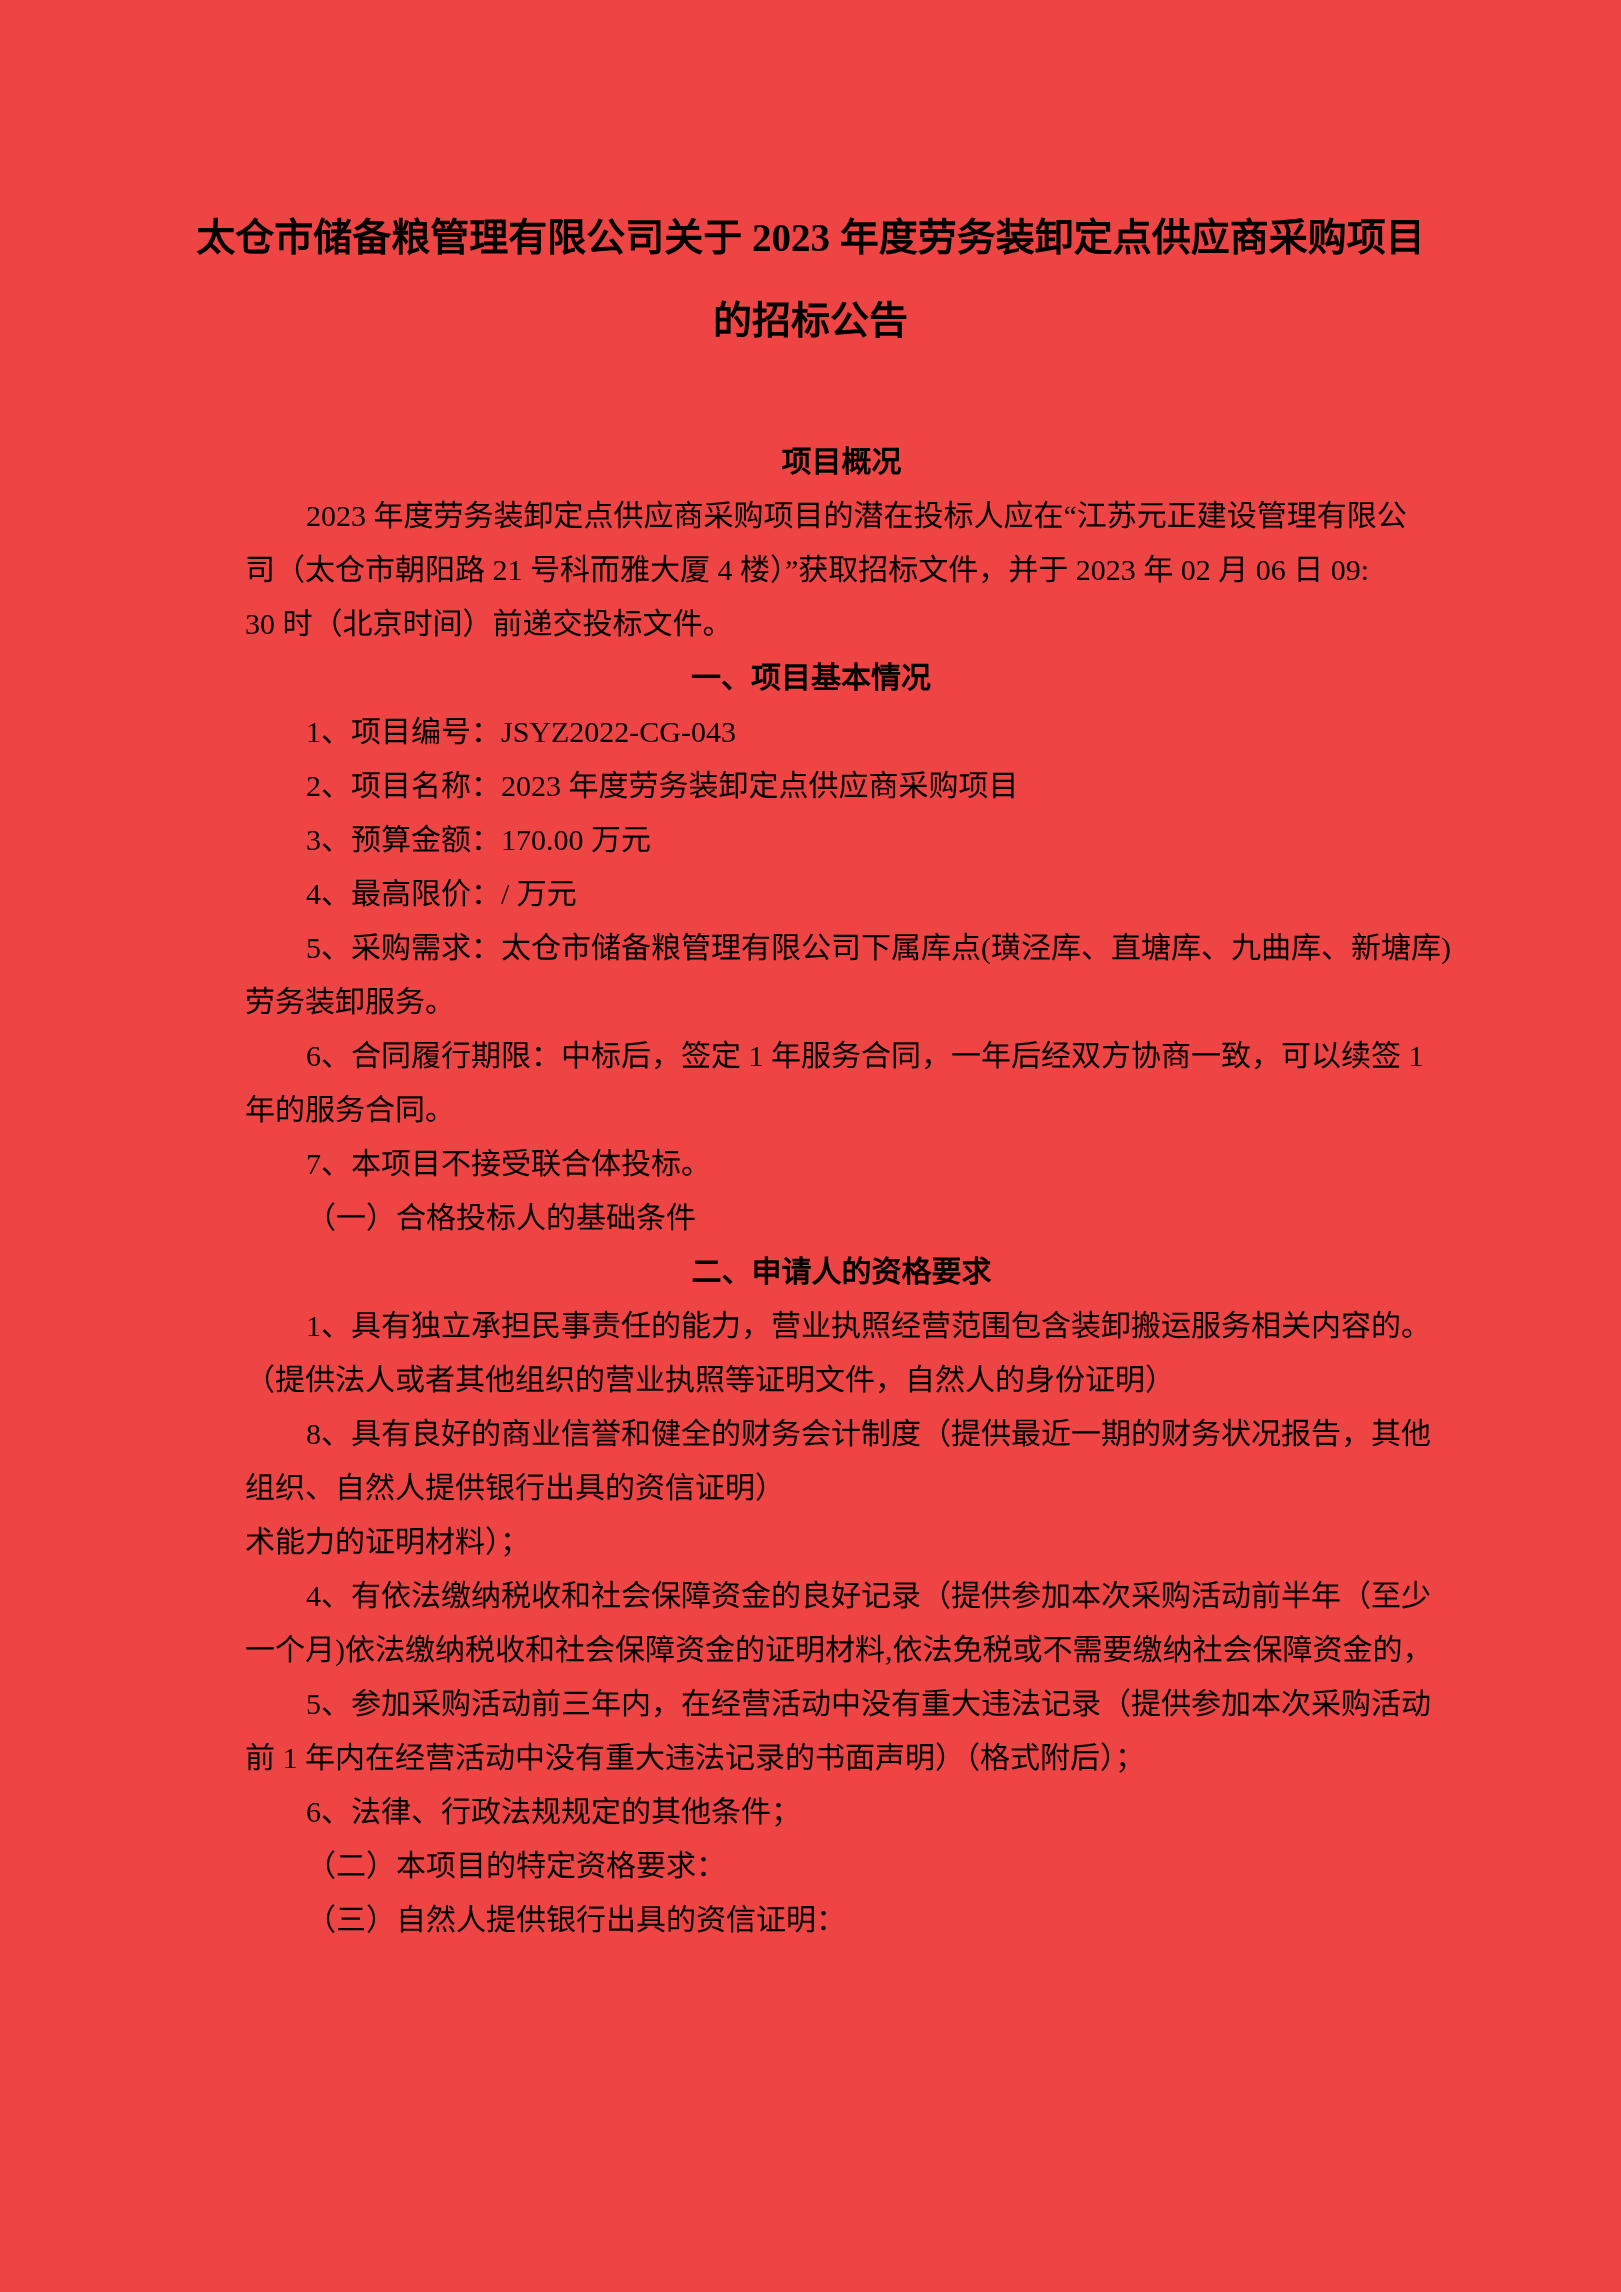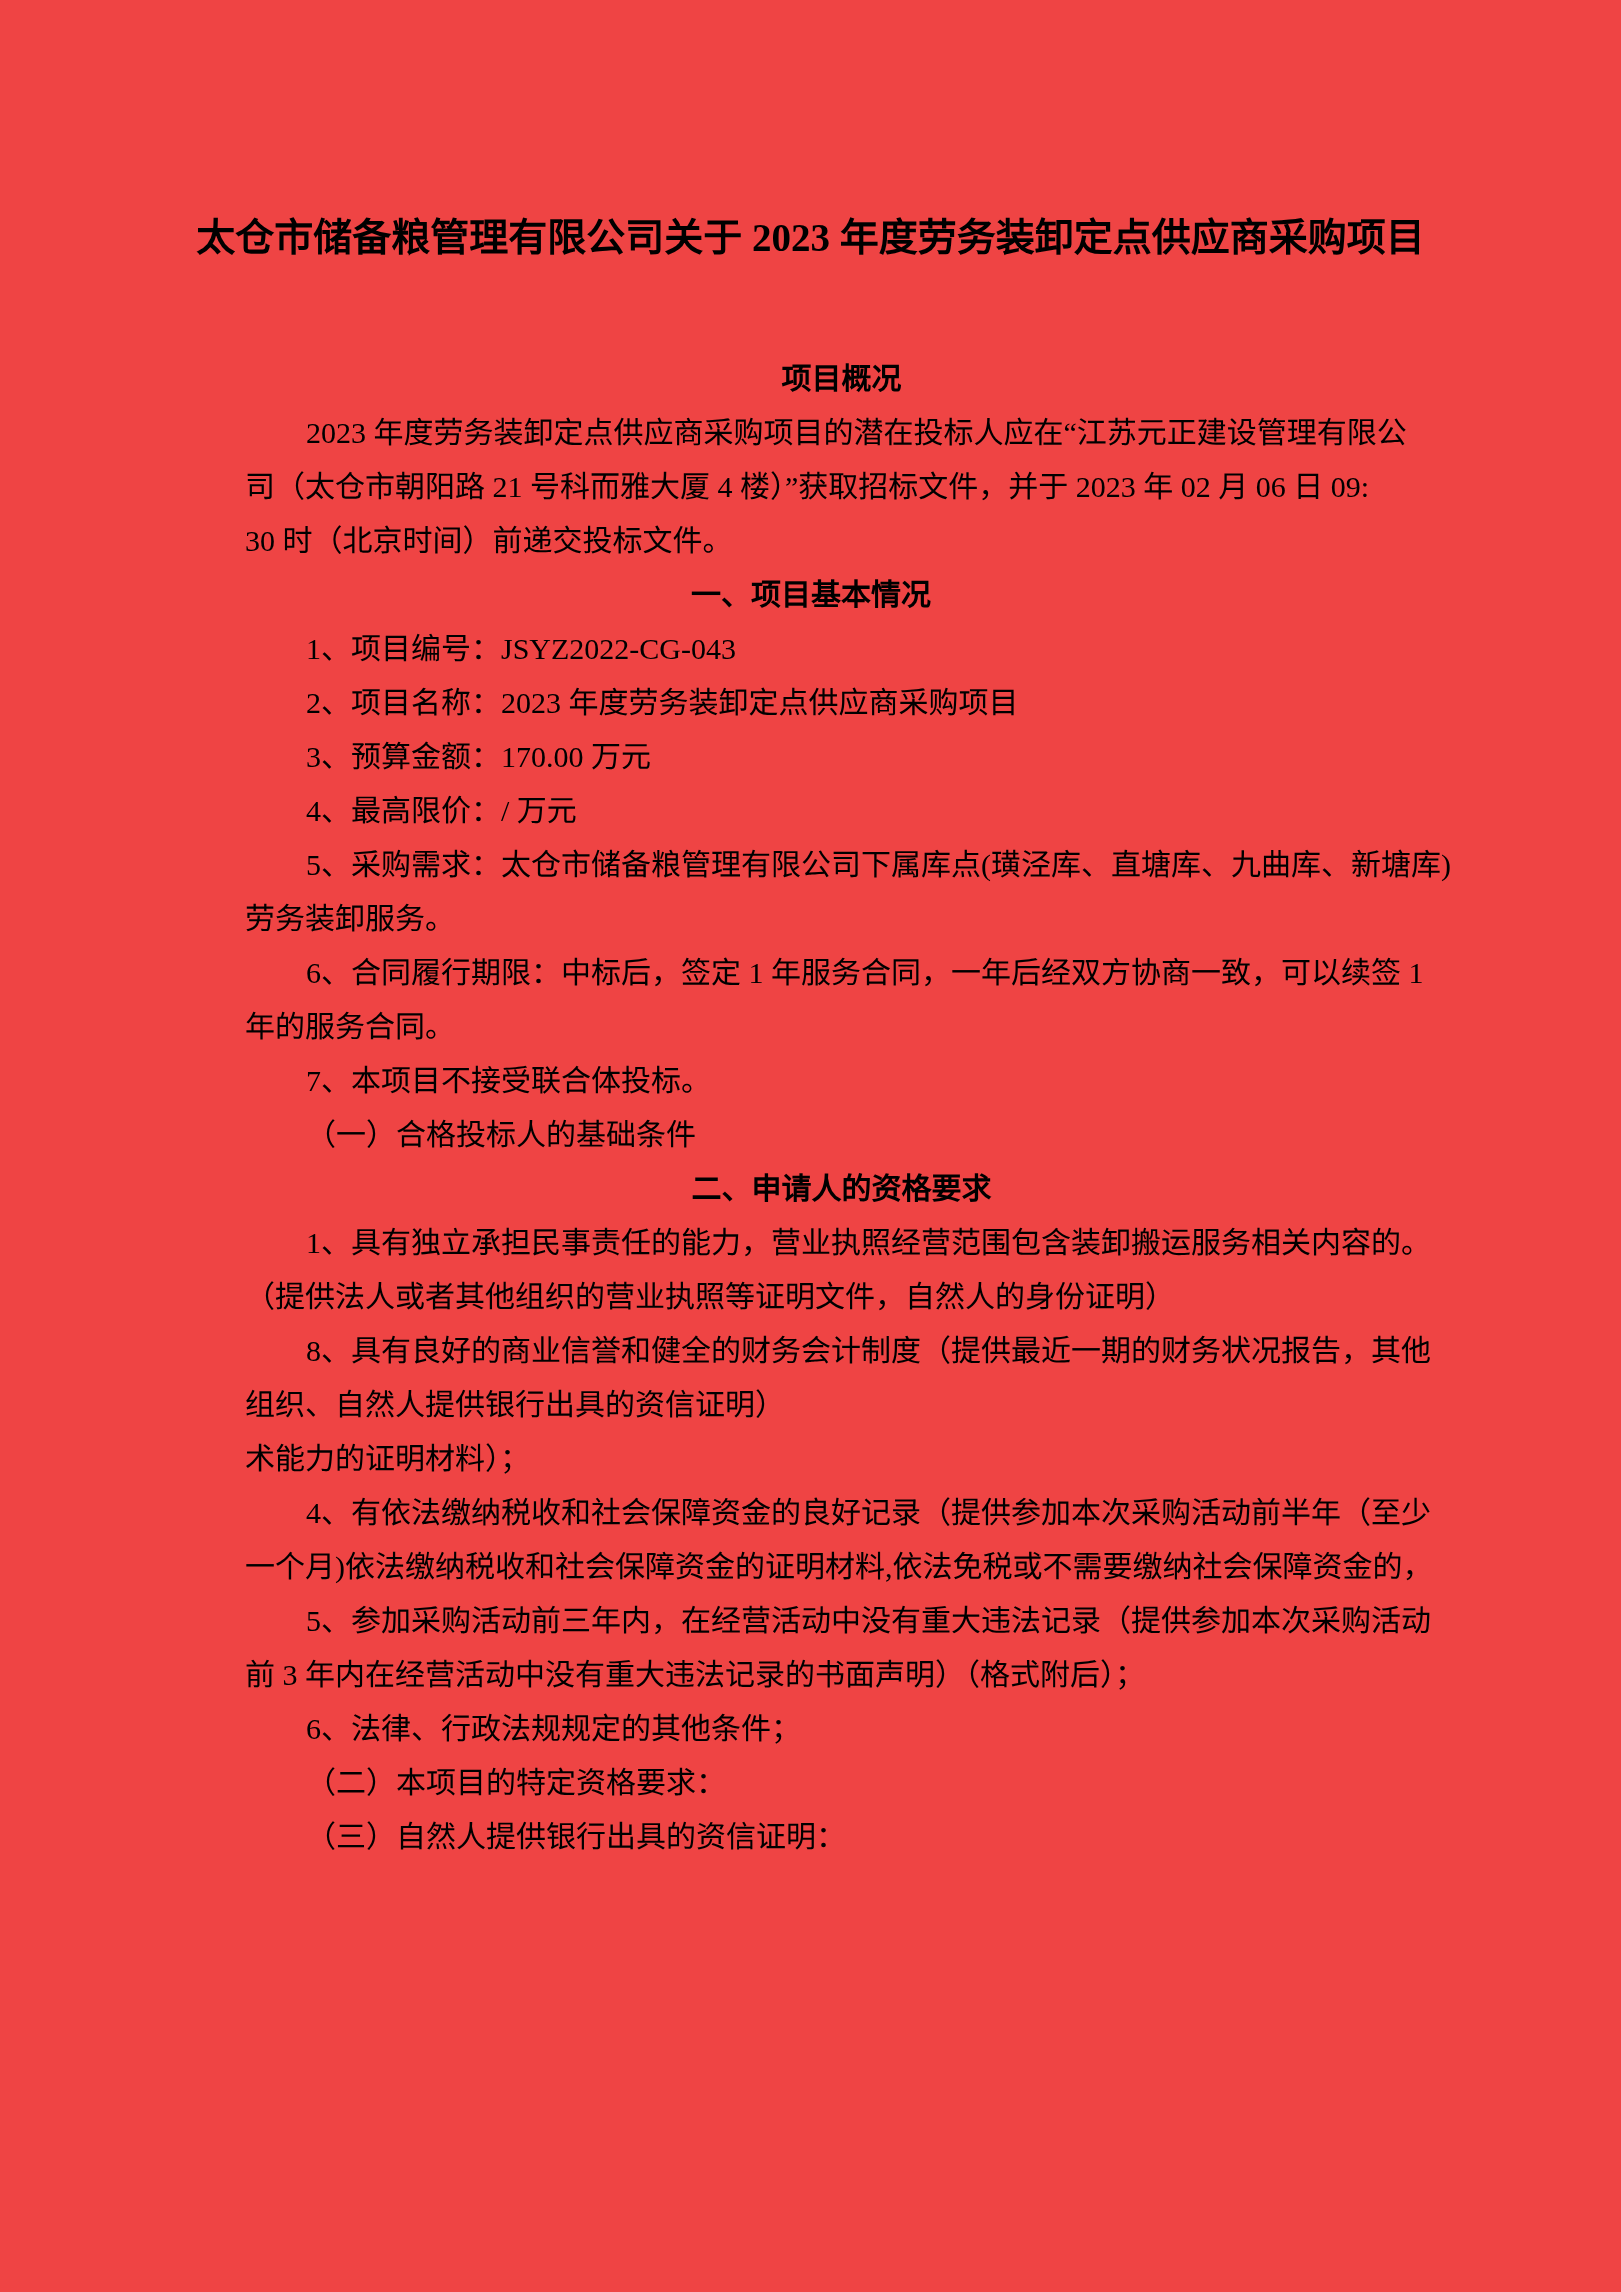--- a/index.html
+++ b/index.html
@@ -42,20 +42,21 @@
     font-weight: bold;
     text-align: center;
   }
 </style>
 </head>
 <body>
 
 <div class="page">
   <header class="doc-title">
     <div class="title-line">太仓市储备粮管理有限公司关于 2023 年度劳务装卸定点供应商采购项目</div>
+    <div class="title-line">的招标公告</div>
   </header>
   <main class="doc-body" id="body-container">
       <div class="body-line bold indent">项目概况</div>
       <div class="body-line indent">2023 年度劳务装卸定点供应商采购项目的潜在投标人应在“江苏元正建设管理有限公</div>
       <div class="body-line">司（太仓市朝阳路 21 号科而雅大厦 4 楼）”获取招标文件，并于 2023 年 02 月 06 日 09:</div>
       <div class="body-line">30 时（北京时间）前递交投标文件。</div>
       <div class="body-line bold">一、项目基本情况</div>
       <div class="body-line indent">1、项目编号：JSYZ2022-CG-043</div>
       <div class="body-line indent">2、项目名称：2023 年度劳务装卸定点供应商采购项目</div>
       <div class="body-line indent">3、预算金额：170.00 万元</div>
@@ -68,19 +69,19 @@
       <div class="body-line indent">（一）合格投标人的基础条件</div>
       <div class="body-line bold indent">二、申请人的资格要求</div>
       <div class="body-line indent">1、具有独立承担民事责任的能力，营业执照经营范围包含装卸搬运服务相关内容的。</div>
       <div class="body-line">（提供法人或者其他组织的营业执照等证明文件，自然人的身份证明）</div>
       <div class="body-line indent">8、具有良好的商业信誉和健全的财务会计制度（提供最近一期的财务状况报告，其他</div>
       <div class="body-line">组织、自然人提供银行出具的资信证明）</div>
       <div class="body-line">术能力的证明材料）；</div>
       <div class="body-line indent">4、有依法缴纳税收和社会保障资金的良好记录（提供参加本次采购活动前半年（至少</div>
       <div class="body-line">一个月)依法缴纳税收和社会保障资金的证明材料,依法免税或不需要缴纳社会保障资金的，</div>
       <div class="body-line indent">5、参加采购活动前三年内，在经营活动中没有重大违法记录（提供参加本次采购活动</div>
-      <div class="body-line">前 3 年内在经营活动中没有重大违法记录的书面声明）（格式附后）；</div>
+      <div class="body-line">前 1 年内在经营活动中没有重大违法记录的书面声明）（格式附后）；</div>
       <div class="body-line indent">6、法律、行政法规规定的其他条件；</div>
       <div class="body-line indent">（二）本项目的特定资格要求：</div>
       <div class="body-line indent">（三）自然人提供银行出具的资信证明：</div>
     </main>
 </div>
 
 
 </body></html>

